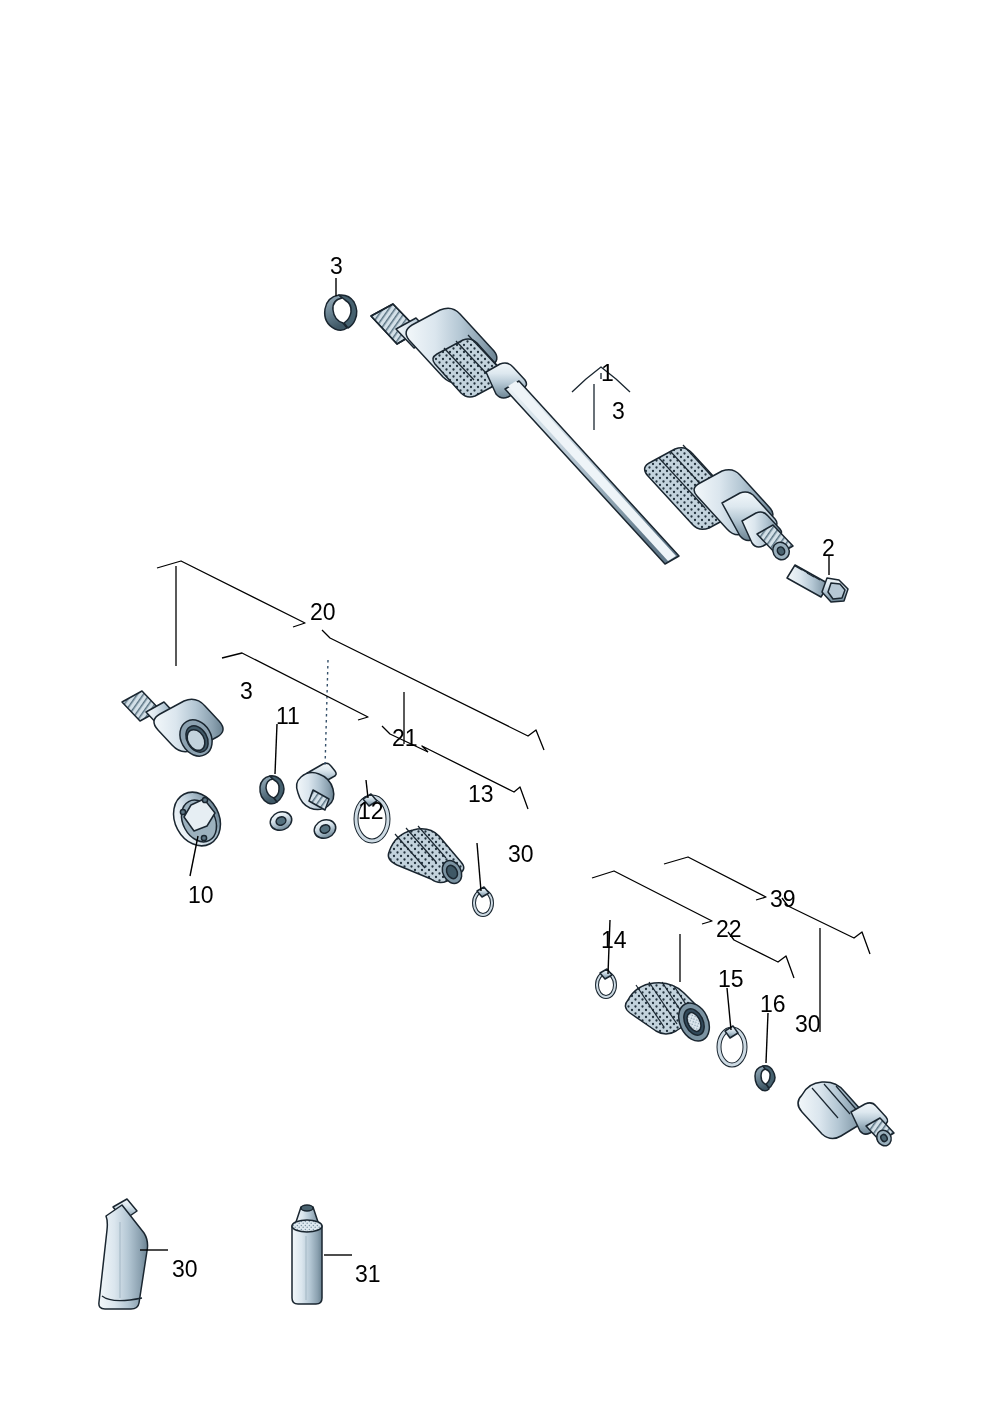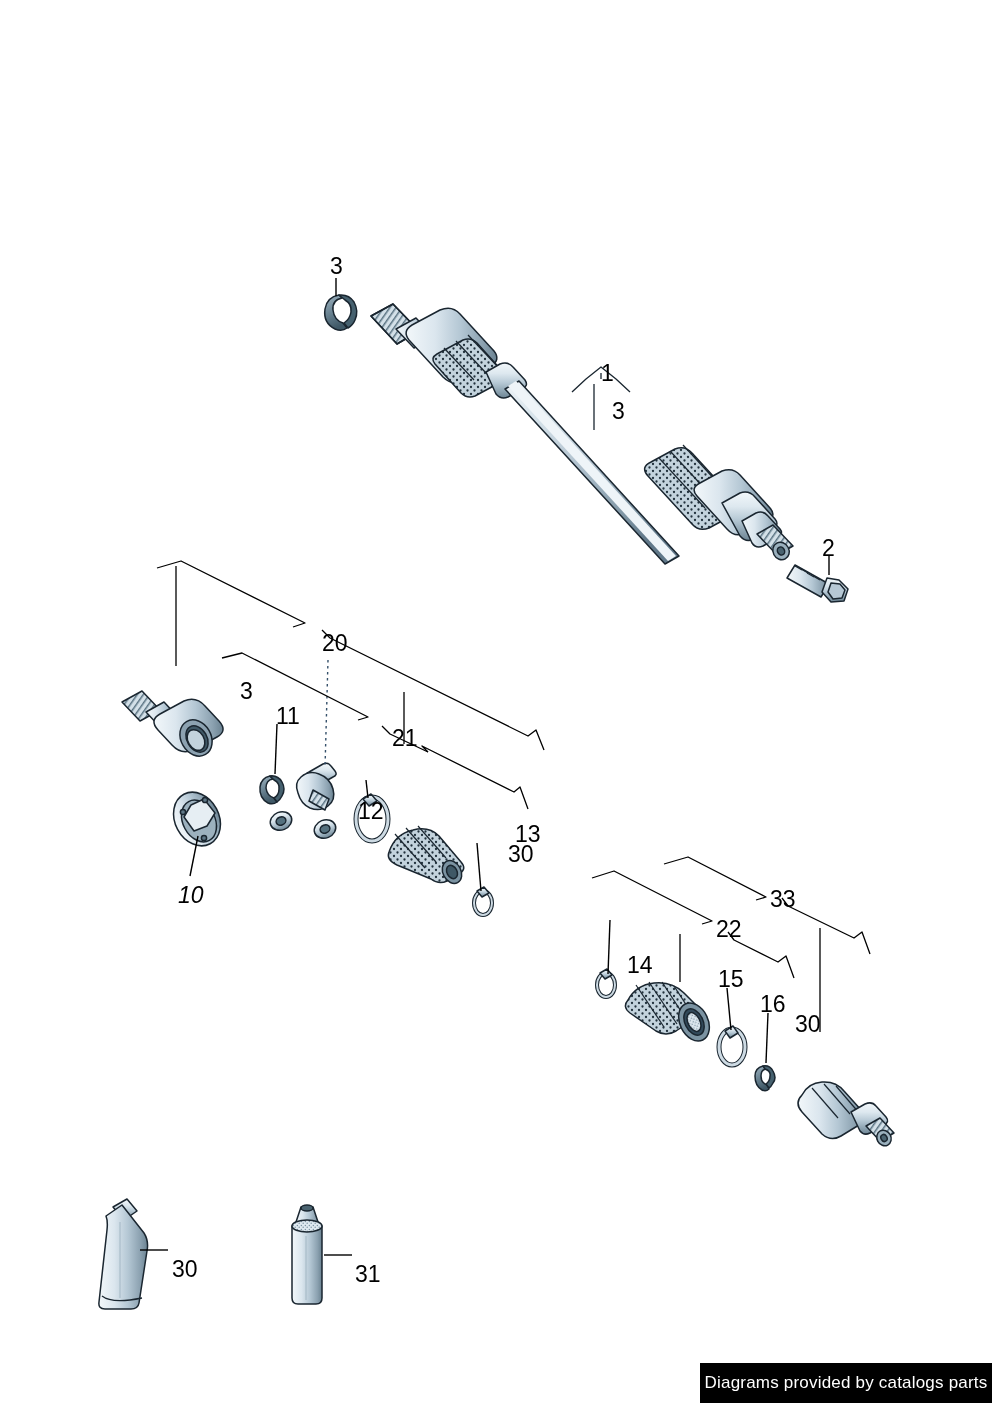--- a/index.html
+++ b/index.html
@@ -300,33 +300,30 @@
         <path d="M728 932 l6 8 l44 22 l8 -6 l8 22"></path>
         <path d="M680 934 l0 48"></path>
       </g>
     </g>
   </svg>
 
   <div class="lbl" style="left:330px;top:255px;">3</div>
   <div class="lbl" style="left:601px;top:362px;">1</div>
   <div class="lbl" style="left:612px;top:400px;">3</div>
   <div class="lbl" style="left:822px;top:537px;">2</div>
-  <div class="lbl" style="left:310px;top:632px;margin-left:12px;">20</div>
+  <div class="lbl" style="left:310px;top:601px;">20</div>
   <div class="lbl" style="left:240px;top:680px;">3</div>
   <div class="lbl" style="left:276px;top:705px;">11</div>
   <div class="lbl" style="left:392px;top:727px;text-align:center;">21</div>
   <div class="lbl" style="left:358px;top:760px;margin-top:40px;">12</div>
-  <div class="lbl" style="left:468px;top:823px;margin-left:47px;">13</div>
+  <div class="lbl" style="left:468px;top:783px;">13</div>
   <div class="lbl" style="left:508px;top:843px;">30</div>
-  <div class="lbl" style="left:178px;top:884px;font-style:italic;">10</div>
-  <div class="lbl" style="left:770px;top:888px;">33</div>
+  <div class="lbl" style="left:188px;top:884px;">10</div>
+  <div class="lbl" style="left:770px;top:888px;">39</div>
   <div class="lbl" style="left:716px;top:918px;">22</div>
-  <div class="lbl" style="left:601px;top:954px;margin-left:26px;">14</div>
+  <div class="lbl" style="left:601px;top:929px;">14</div>
   <div class="lbl" style="left:718px;top:968px;">15</div>
   <div class="lbl" style="left:760px;top:993px;">16</div>
   <div class="lbl" style="left:795px;top:1013px;">30</div>
   <div class="lbl" style="left:172px;top:1258px;">30</div>
   <div class="lbl" style="left:355px;top:1263px;">31</div>
 
-  <div id="footer">
-    <span>Diagrams provided by catalogs parts</span>
-  </div>
 </div>
 
 </body></html>

